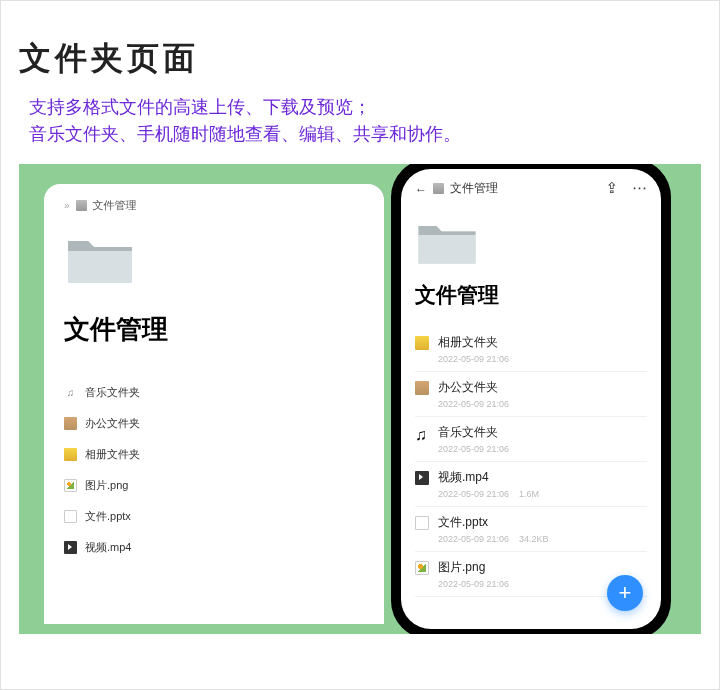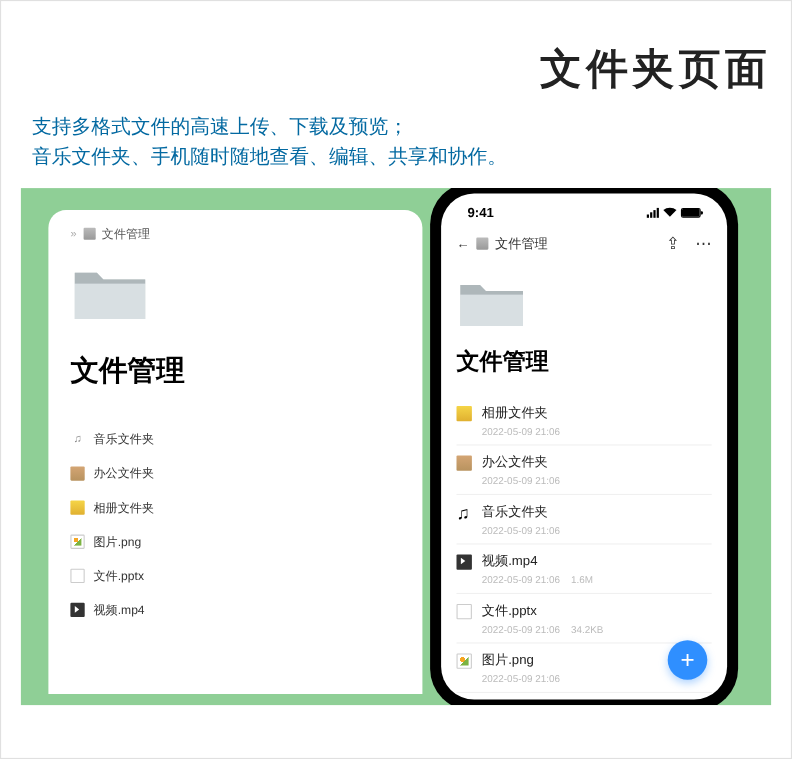--- a/index.html
+++ b/index.html
@@ -1,19 +1,19 @@
 <!DOCTYPE html>
 <html><head>
 <meta charset="utf-8">
 <style>
 *{margin:0;padding:0;box-sizing:border-box}
 body{font-family:-apple-system,BlinkMacSystemFont,"PingFang SC","Hiragino Sans GB",sans-serif;width:720px;height:690px;overflow:hidden;position:relative;background:#fff}
 .outer{width:720px;height:690px;border:1px solid #e0e0e0;padding:18px;position:relative}
-.title-text{font-family:"STKaiti","KaiTi",cursive;font-size:38px;text-align:right;margin:18px 0 14px;color:#222;letter-spacing:4px}
-.desc{font-family:Liberation Sans, sans-serif;font-size:18px;color:#0369a1;line-height:1.5;padding:0 10px;margin-bottom:15px}
+.title-text{font-family:"STKaiti","KaiTi",cursive;font-size:32px;text-align:left;margin:18px 0 14px;color:#222;letter-spacing:4px}
+.desc{font-family:Liberation Mono, monospace;font-size:18px;color:#6d28d9;line-height:1.5;padding:0 10px;margin-bottom:15px}
 .green-area{background:#8fcf96;height:470px;position:relative;overflow:hidden}
 .desktop{position:absolute;left:25px;top:20px;width:340px;height:440px;background:#fff;border-radius:16px 16px 0 0;padding:14px 20px;overflow:hidden}
 .d-header{display:flex;align-items:center;gap:6px;font-size:11px;color:#555;margin-bottom:20px}
 .d-chevron{font-size:10px;color:#aaa}
 .d-crumb-icon{width:11px;height:11px;background:linear-gradient(#bbb,#999);border-radius:1px}
 .big-folder{width:72px;height:54px;margin:20px 0 25px;position:relative}
 .big-folder svg{width:100%;height:100%}
 .d-title{font-size:26px;font-weight:700;margin-bottom:30px;color:#000}
 .d-label{font-size:10px;color:#aaa;margin-bottom:14px}
 .d-list{list-style:none}
@@ -99,37 +99,20 @@
           </li>
         <li class="d-item">
             <span class="d-icon ico-vid"></span>
             <span>视频.mp4</span>
           </li>
       </ul>
     </div>
 
     <div class="phone">
       <div class="phone-screen">
-        <div class="status-bar">
-          <span>9:41</span>
-          <div class="status-right">
-            <div class="sig">
-                <span style="height:3px"></span>
-                <span style="height:5px"></span>
-                <span style="height:7px"></span>
-                <span style="height:9px"></span>
-              </div>
-            <svg width="14" height="10">
-                <path d="M7 9L1 3c3-3 9-3 12 0z" fill="#000"></path>
-              </svg>
-            <div class="batt">
-                <div class="batt-fill"></div>
-              </div>
-          </div>
-        </div>
         <div class="p-header">
           <div class="p-header-left">
             <span>←</span>
             <span class="d-crumb-icon"></span>
             <span>文件管理</span>
           </div>
           <div class="p-header-right">
             <span>⇪</span>
             <span>⋯</span>
           </div>

